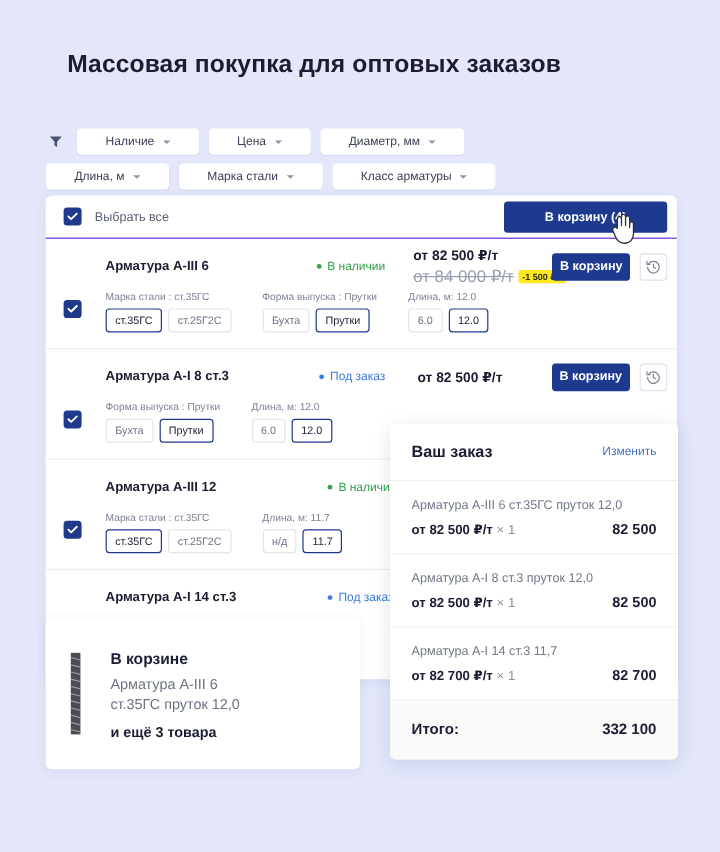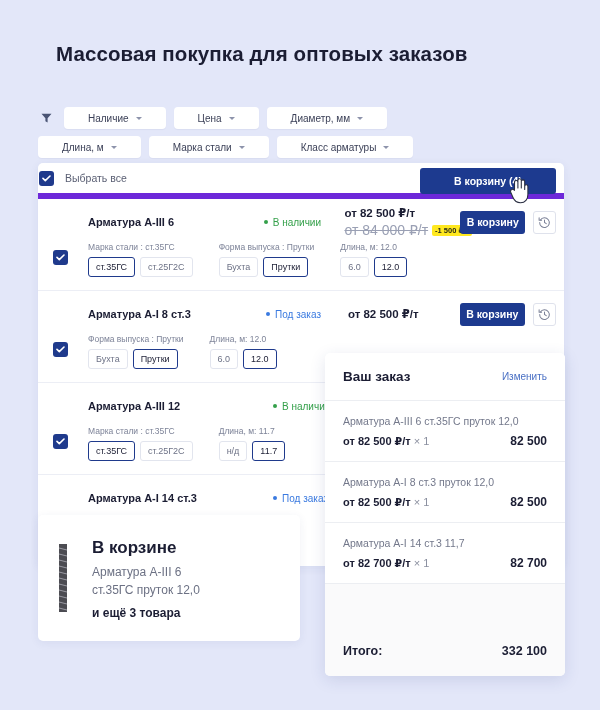--- a/index.html
+++ b/index.html
@@ -63,22 +63,22 @@
     width: 526px;
     background: #fff;
     border-radius: 5px;
     box-shadow: 0 2px 10px rgba(40,55,120,.07);
     overflow: hidden;
   }
   .list-head {
     height: 36px;
     display: flex;
     align-items: center;
-    padding: 0 8px 0 1px;
-    border-bottom: 6px solid #6d28d9;
+    padding: 0 8px 0 15px;
+    border-bottom: 1px solid #6d28d9;
     position: relative;
   }
   .checkbox {
     width: 15px; height: 15px;
     border-radius: 3px;
     background: #1f3a8c;
     display: flex; align-items: center; justify-content: center;
     flex: none;
   }
   .checkbox svg { display: block; }
@@ -223,21 +223,21 @@
     background: #fff;
     border-radius: 5px;
     box-shadow: 0 2px 10px rgba(40,55,120,.07);
     display: flex;
     align-items: center;
     padding: 0 18px;
     gap: 22px;
   }
   .rebar { width: 14px; height: 70px; flex: none; }
   .cart-card-text { padding-top: 2px; }
-  .cart-title { font-size: 17px; font-weight: 700; color: #1b1d33; margin-bottom: 6px; }
+  .cart-title { font-size: 13px; font-weight: 700; color: #1b1d33; margin-bottom: 6px; }
   .cart-desc { font-size: 12px; color: #6c7184; line-height: 1.45; }
   .cart-more { font-size: 12px; font-weight: 700; color: #1b1d33; margin-top: 7px; }
 
   
   .order-panel {
     position: absolute;
     left: 325px; top: 353px;
     width: 240px;
     background: #fbfbfc;
     border-radius: 5px;
@@ -266,21 +266,21 @@
   .oi-price .mult { font-weight: 400; color: #8a8f9f; }
   .oi-sum { font-size: 12px; font-weight: 700; color: #1b1d33; }
   .order-total {
     background: #fafafb;
     padding: 17px 18px 18px;
     display: flex;
     align-items: baseline;
     justify-content: space-between;
   }
   .ot-label { font-size: 12.5px; font-weight: 700; color: #1b1d33; }
-  .ot-value { font-size: 12.5px; font-weight: 700; color: #1b1d33; margin-top: 43px; }
+  .ot-value { font-size: 12.5px; font-weight: 700; color: #1b1d33; }
 </style>
 </head>
 <body>
 
 <h1 class="page-title">Массовая покупка для оптовых заказов</h1>
 
 <div class="filters">
   <span class="filter-icon">
     <svg width="11" height="10" viewBox="0 0 11 10">
         <path d="M0.5 0.8h10L6.6 5.2v4.2L4.4 8.2V5.2z" fill="#4a5474"></path>

